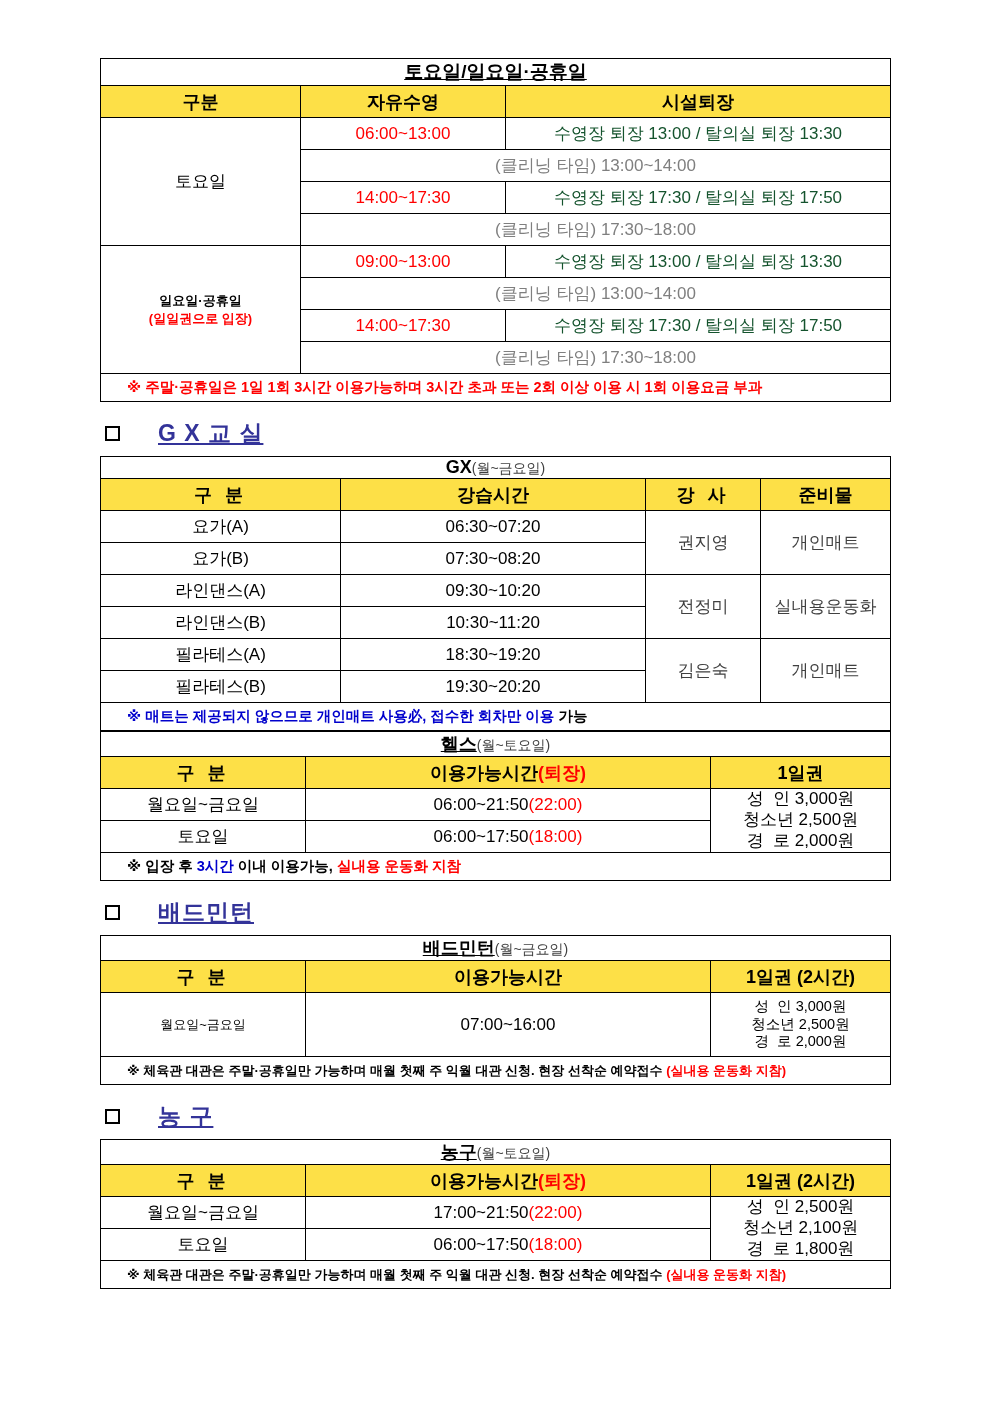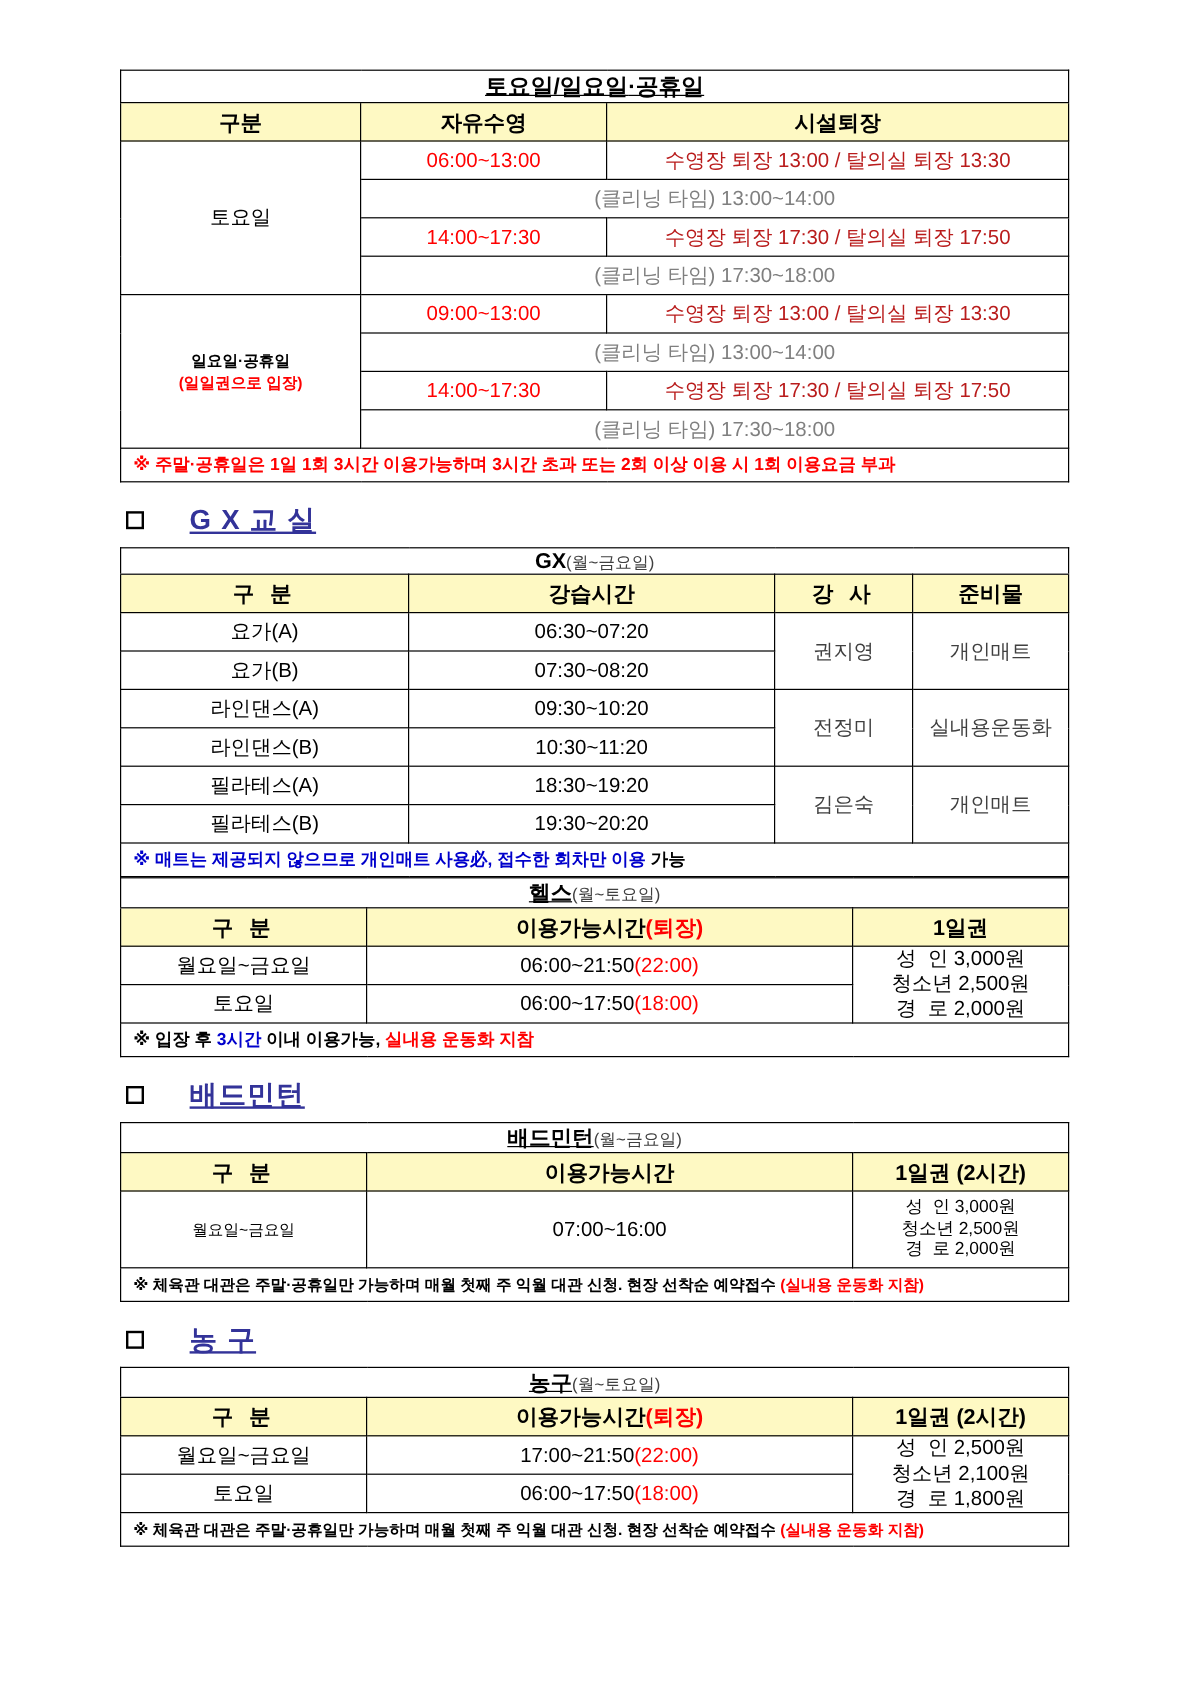--- a/index.html
+++ b/index.html
@@ -47,21 +47,21 @@
   }
   .ttl-underline { text-decoration: underline; }
   .ttl-sub {
     font-size: 14px;
     font-weight: normal;
     color: #3f3f3f;
   }
 
   
   .hdr td {
-    background: #fef9c3;
+    background: #fde047;
     height: 32px;
     font-size: 18px;
     font-weight: bold;
   }
   .hdr .sp { letter-spacing: 4px; }
 
   .rowline td { height: 32px; font-size: 17px; margin-top: 12px; }
 
   .dashed-top { border-top: 1px dotted #000 !important; }
   .dashed-bot { border-bottom: 1px dotted #000 !important; }
@@ -70,21 +70,21 @@
   .blue  { color: #0000cc; }
   .gray  { color: #7f7f7f; margin-top: 17px; }
   .ul    { text-decoration: underline; }
 
   
   .note td {
     border: none;
     border-top: 1px dotted #000;
     height: 28px;
     text-align: left;
-    padding-left: 10px;
+    padding-left: 26px;
     font-size: 14.5px;
     font-weight: bold;
   }
   .note-sm td { font-size: 13px; }
 
   
   .sect {
     display: flex;
     align-items: center;
     gap: 11px;
@@ -119,21 +119,21 @@
   .h-fee   { width: 180px; }
 
   .fee {
     font-size: 14.5px;
     line-height: 1.22;
     text-align: center;
     padding: 2px 0;
   }
   .fee div { white-space: pre; }
   .cleanrow { font-size: 17px; }
-  .exit-txt { font-size: 15px; font-weight: bold; color: #b91c1c; }
+  .exit-txt { font-size: 15px; font-weight: bold; color: #14532d; }
   .time-b { font-size: 17px; font-weight: bold; }
   .day-b  { font-size: 13px; font-weight: bold; }
   .gx-cell { font-size: 17px; font-weight: bold; }
   .gx-gray { font-size: 16px; color: #404040; }
 </style>
 </head>
 <body>
 
 <div class="page">
 

